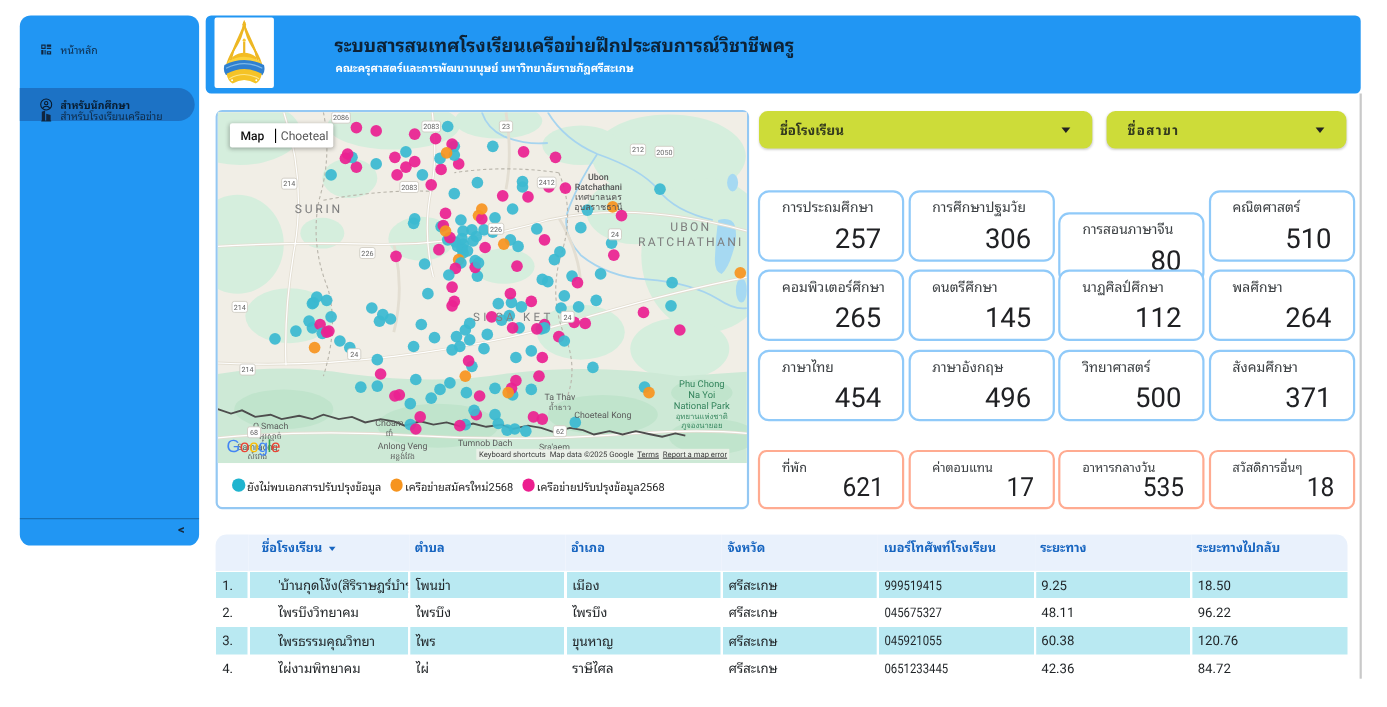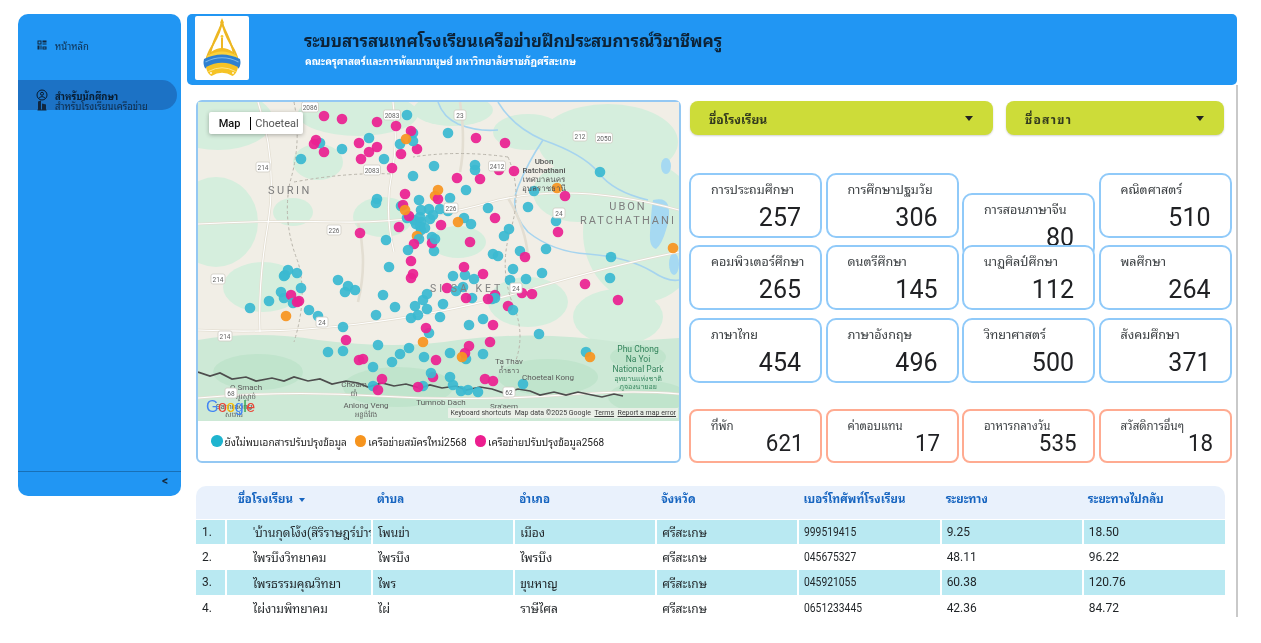--- a/index.html
+++ b/index.html
@@ -27,21 +27,21 @@
 
   
   .map-card { left:196px; top:100px; width:485px; height:363px; background:#fff;
      border:2px solid #94c8f3; border-radius:6px; }
   .map-view { position:absolute; left:0px; top:0px; width:481px; height:319px; overflow:hidden; background:#f1eee6;}
   .map-ctl { position:absolute; left:11px; top:10px; width:94px; height:22px; background:#fff; border-radius:2px;
      box-shadow:0 1px 4px rgba(0,0,0,0.3); display:flex; align-items:center; font-size:11px; font-family:Roboto,Arial,sans-serif;}
   .map-ctl .m1 { width:42px; text-align:center; color:#111; font-weight:500; border-right:1px solid #000000; }
   .map-ctl .m2 { flex:1; text-align:center; color:#565656; }
   .g-logo { position:absolute; left:8px; bottom:5px; font-size:16px; font-weight:500; letter-spacing:-0.5px; font-family: Arial, sans-serif;}
-  .attrib { position:absolute; right:1px; bottom:3px; font-size:7px; color:#3c3c3c; background:rgba(245,243,238,0.72); padding:1px 2px; white-space:nowrap; font-family:Roboto,Arial,sans-serif;}
+  .attrib { position:absolute; right:16px; bottom:3px; font-size:7px; color:#3c3c3c; background:rgba(245,243,238,0.72); padding:1px 2px; white-space:nowrap; font-family:Roboto,Arial,sans-serif;}
   .legend { position:absolute; left:0; top:319px; width:481px; height:40px; display:flex; align-items:center; padding-left:13px; }
   .lg-dot { width:11.5px; height:11.5px; border-radius:50%; flex:0 0 11.5px; }
   .lg-txt { font-size:10px; font-weight:400; color:#1d1d1d; margin-left:2px; white-space:nowrap; }
   .lg-gap { width:8px; flex:0 0 8px;}
 
   
   .fbtn { background:#cddc39; border-radius:8px; height:34px; top:101px; color:#333a1e; font-size:12.2px; font-weight:700;
      display:flex; align-items:center; box-shadow:0 1px 2px rgba(0,0,0,0.18);}
   .fbtn .lbl { margin-left:19px; }
   .fbtn .caret { position:absolute; right:20px; top:15px; width:0; height:0; border-left:4.5px solid transparent; border-right:4.5px solid transparent; border-top:5px solid #222; }

